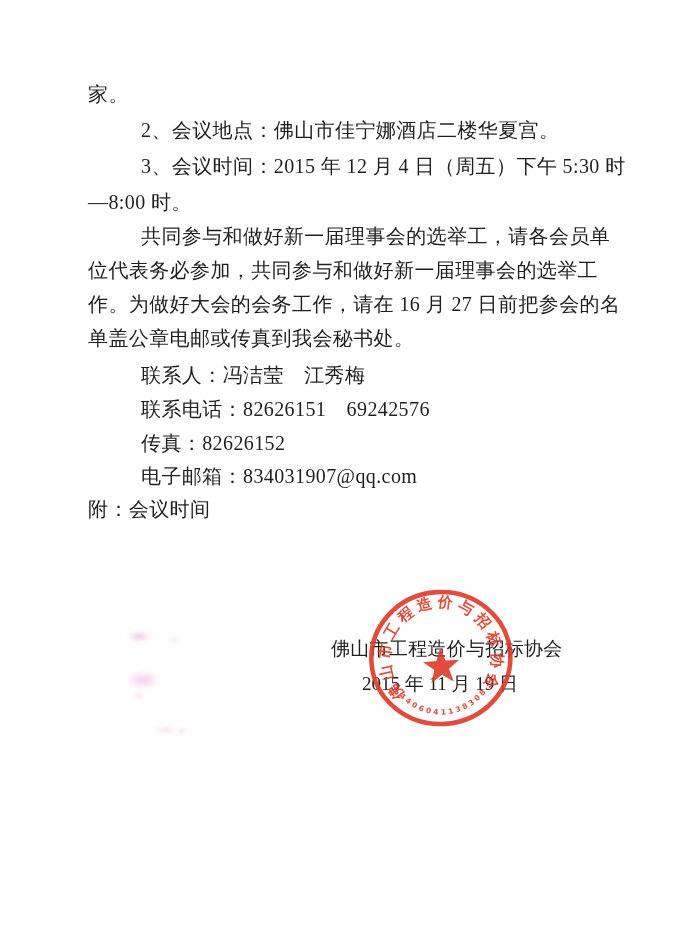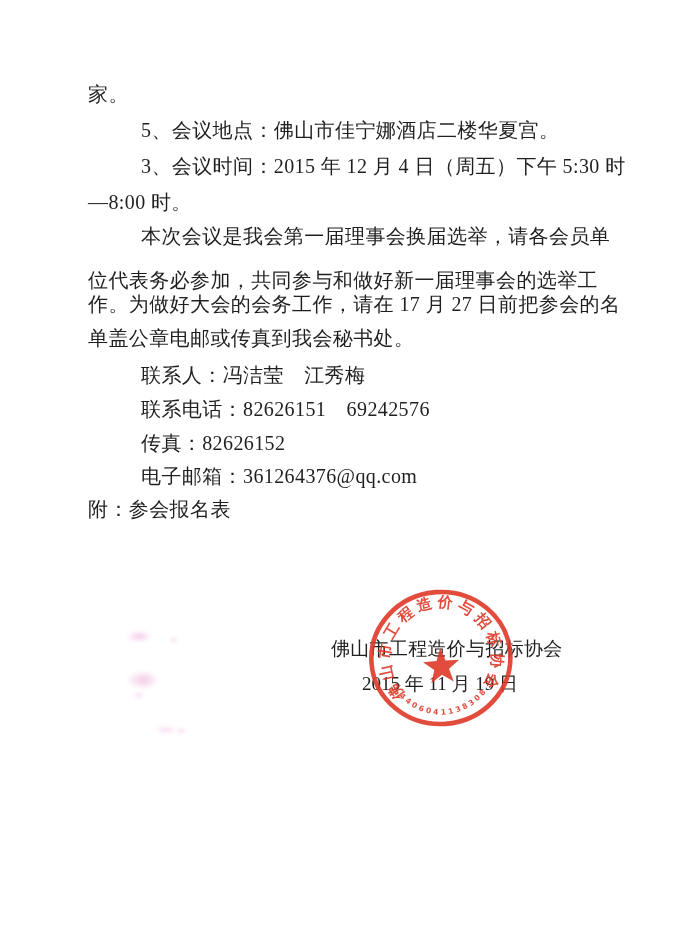--- a/index.html
+++ b/index.html
@@ -67,32 +67,32 @@
   }
   .smudge.a { background: radial-gradient(closest-side, rgba(224,110,190,0.35), rgba(224,110,190,0)); }
   .smudge.b { background: radial-gradient(closest-side, rgba(230,130,200,0.25), rgba(230,130,200,0)); }
 </style>
 </head>
 <body>
 
 <div class="page" style="color: rgb(31, 31, 31); background: rgb(255, 255, 255);">
 
   <div class="line" style="top:82px">家。</div>
-  <div class="line ind" style="top:118px">5、会议地点：佛山市佳宁娜酒店二楼华夏宫。</div>
+  <div class="line ind" style="top:118px">2、会议地点：佛山市佳宁娜酒店二楼华夏宫。</div>
   <div class="line ind" style="top:154px">3、会议时间：2015 年 12 月 4 日（周五）下午 5:30 时</div>
   <div class="line" style="top:190px">—8:00 时。</div>
-  <div class="line ind" style="top:224px">本次会议是我会第一届理事会换届选举，请各会员单</div>
-  <div class="line" style="top:268px">位代表务必参加，共同参与和做好新一届理事会的选举工</div>
-  <div class="line" style="top:292px">作。为做好大会的会务工作，请在 17 月 27 日前把参会的名</div>
+  <div class="line ind" style="top:224px">共同参与和做好新一届理事会的选举工，请各会员单</div>
+  <div class="line" style="top:258px">位代表务必参加，共同参与和做好新一届理事会的选举工</div>
+  <div class="line" style="top:292px">作。为做好大会的会务工作，请在 16 月 27 日前把参会的名</div>
   <div class="line" style="top:326px">单盖公章电邮或传真到我会秘书处。</div>
   <div class="line ind" style="top:363px">联系人：冯洁莹　江秀梅</div>
   <div class="line ind" style="top:397px">联系电话：82626151　69242576</div>
   <div class="line ind" style="top:431px">传真：82626152</div>
-  <div class="line ind" style="top:464px">电子邮箱：361264376@qq.com</div>
-  <div class="line" style="top:497px">附：参会报名表</div>
+  <div class="line ind" style="top:464px">电子邮箱：834031907@qq.com</div>
+  <div class="line" style="top:497px">附：会议时间</div>
 
   <div class="sig-org">佛山市工程造价与招标协会</div>
   <div class="sig-date">2015 年 11 月 19 日</div>
 
   <div class="seal">
     <svg viewBox="0 0 150 144" xmlns="http://www.w3.org/2000/svg" style="color: rgb(223, 57, 41);">
 
       <ellipse cx="75" cy="70" rx="69.5" ry="66" fill="none" stroke="currentColor" stroke-width="4.6"></ellipse>
 
       <path id="sealRingPath" d="M 34.3 100.7 A 51 51 0 1 1 115.7 100.7" fill="none"></path>

